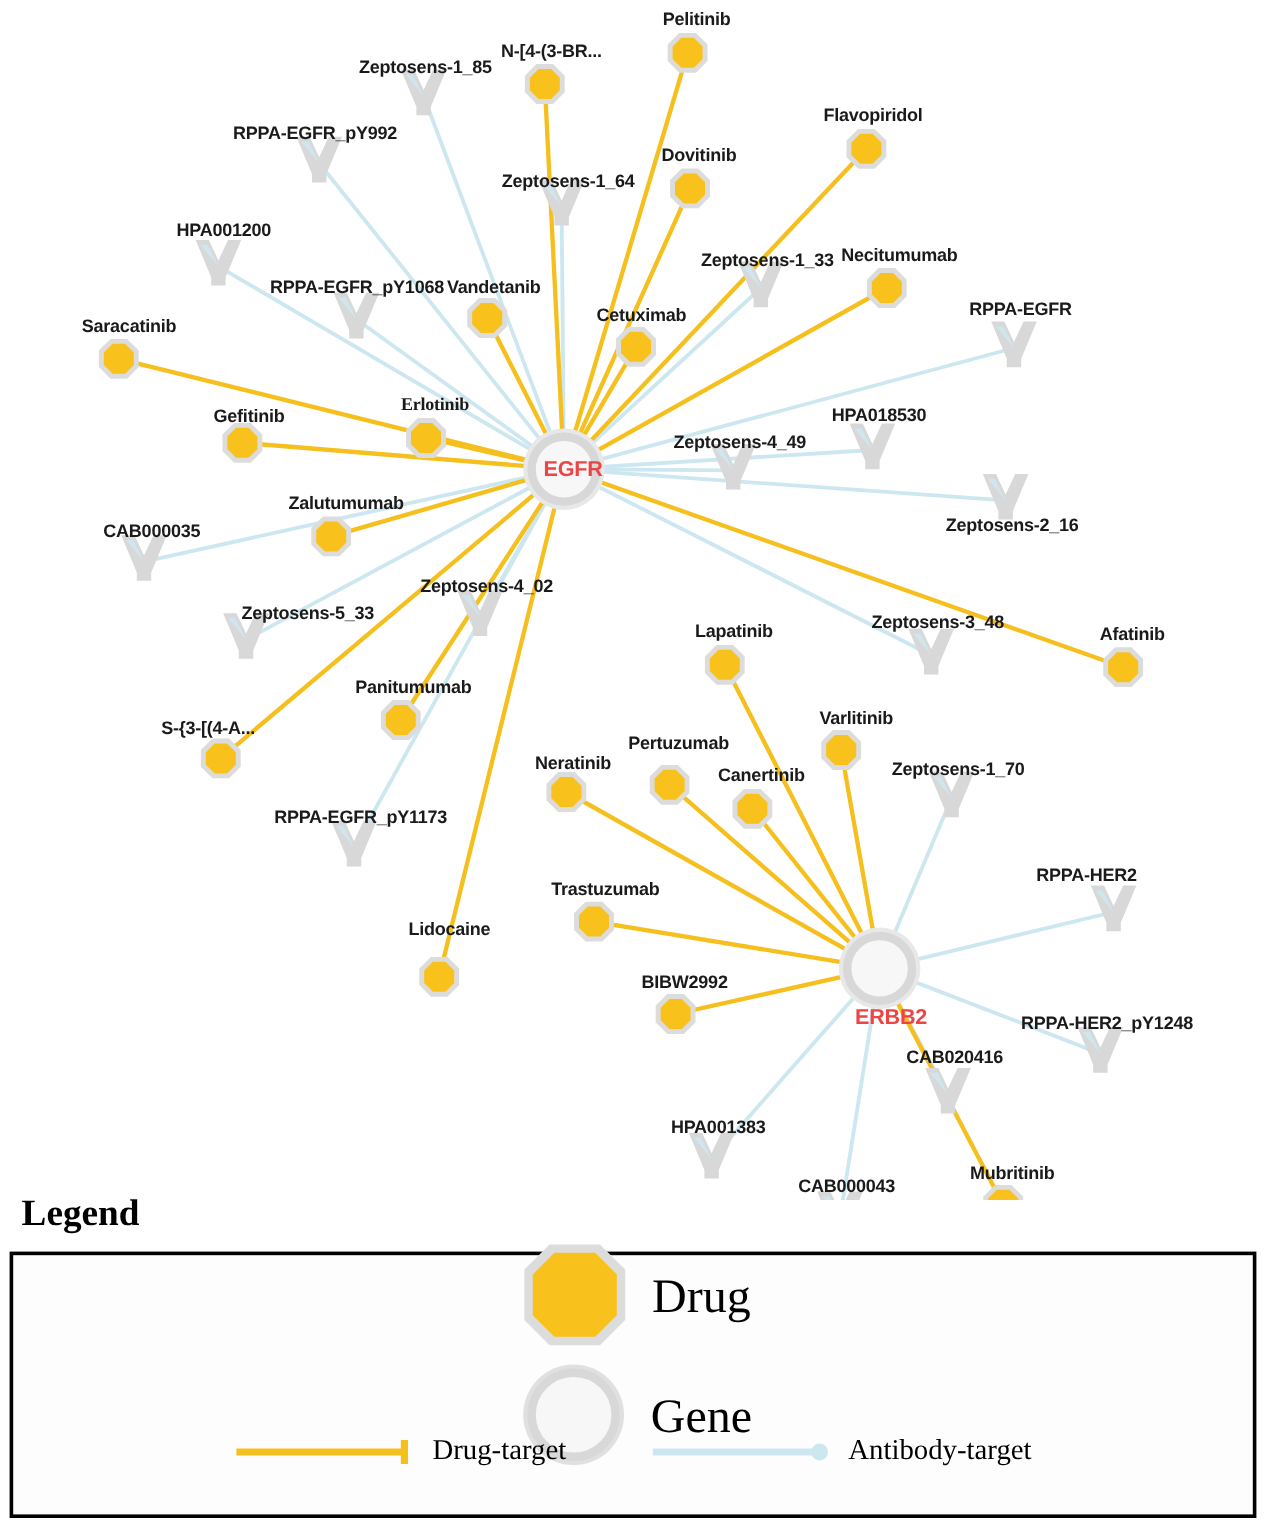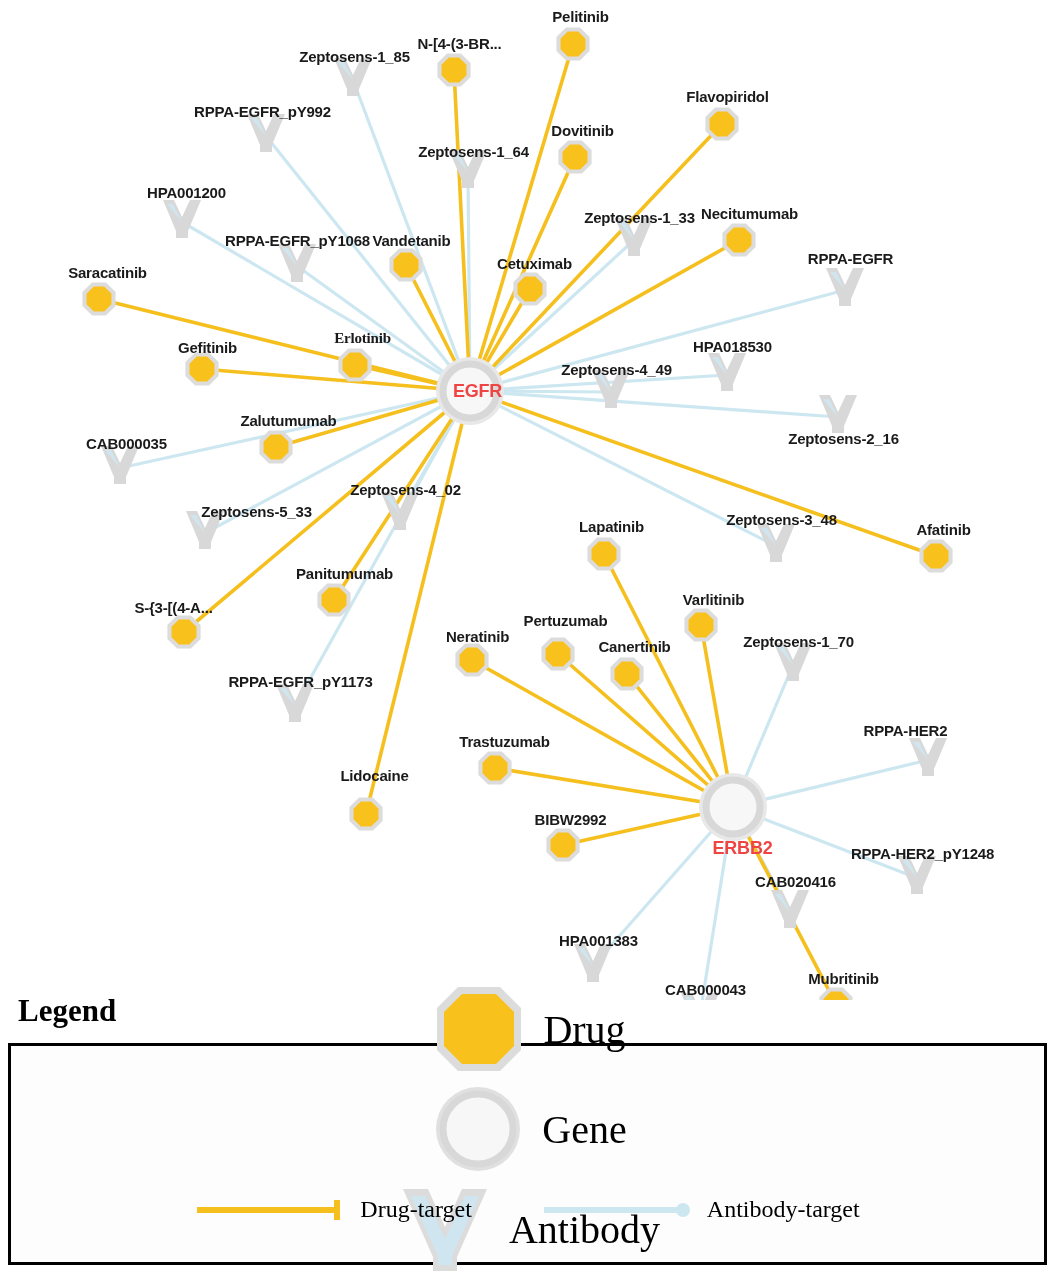--- a/index.html
+++ b/index.html
@@ -310,27 +310,20 @@
     </div>
     <div class="spacer-a"></div>
     <div class="legend-item">
       <svg width="100" height="100" viewBox="0 0 100 100">
         <circle cx="50" cy="50" r="42" fill="#e0e0e0"></circle>
         <circle cx="50" cy="50" r="35" fill="#f7f7f7" stroke="#d8d8d8" stroke-width="7"></circle>
       </svg>
       <span class="legend-text">Gene</span>
     </div>
     <div class="spacer-b"></div>
-    <div class="legend-item">
-      <svg width="100" height="100" viewBox="0 0 100 100">
-        <path d="M8,10 L33,10 L50,48 L67,10 L92,10 L62,78 L62,92 L38,92 L38,78 Z" fill="#dcdcdc"></path>
-        <path d="M16,17 L30,17 L50,60 L70,17 L84,17 L57,77 L57,86 L43,86 L43,77 Z" fill="#cfe6f0"></path>
-      </svg>
-      <span class="legend-text">Antibody</span>
-    </div>
   </div>
 
   <div class="legend-row2">
     <div class="legend-edge-item">
       <svg width="155" height="24" viewBox="0 0 155 24">
         <line x1="2" y1="12" x2="140" y2="12" stroke="#f5bf1e" stroke-width="6"></line>
         <line x1="142" y1="2" x2="142" y2="22" stroke="#f5bf1e" stroke-width="6"></line>
       </svg>
       <span class="legend-text">Drug-target</span>
     </div>

